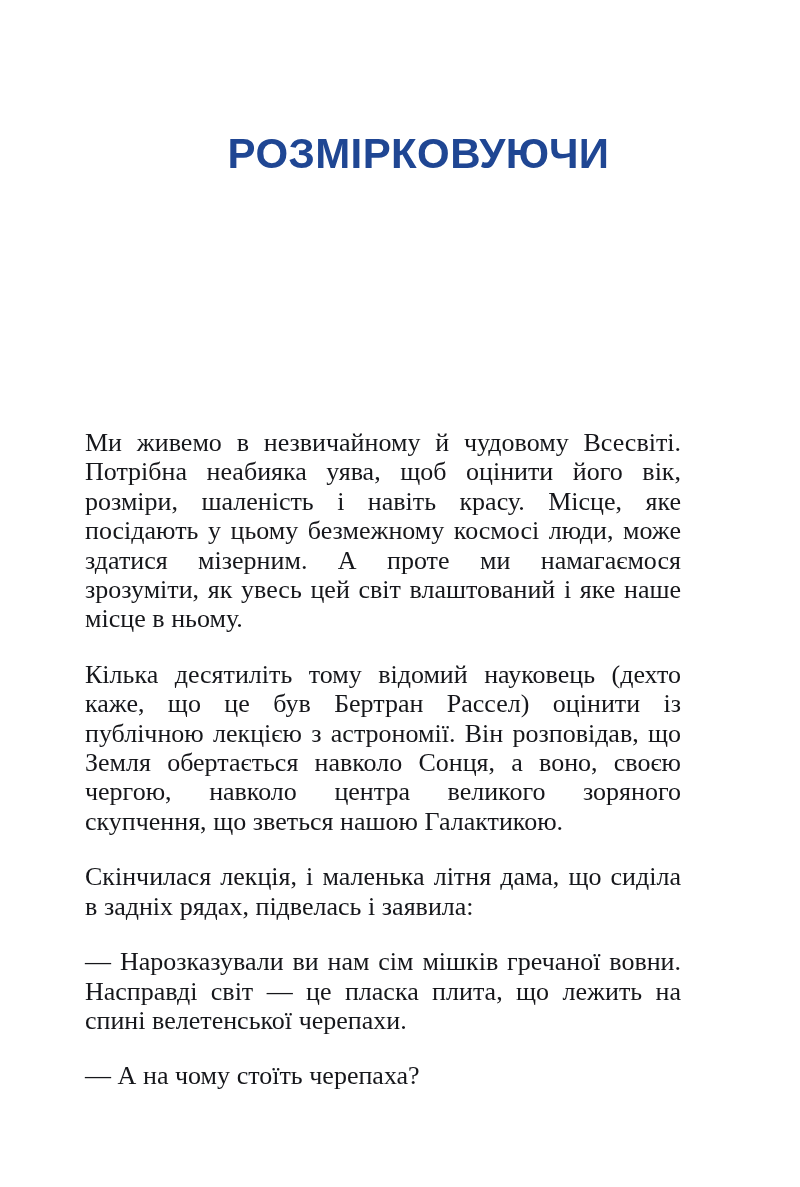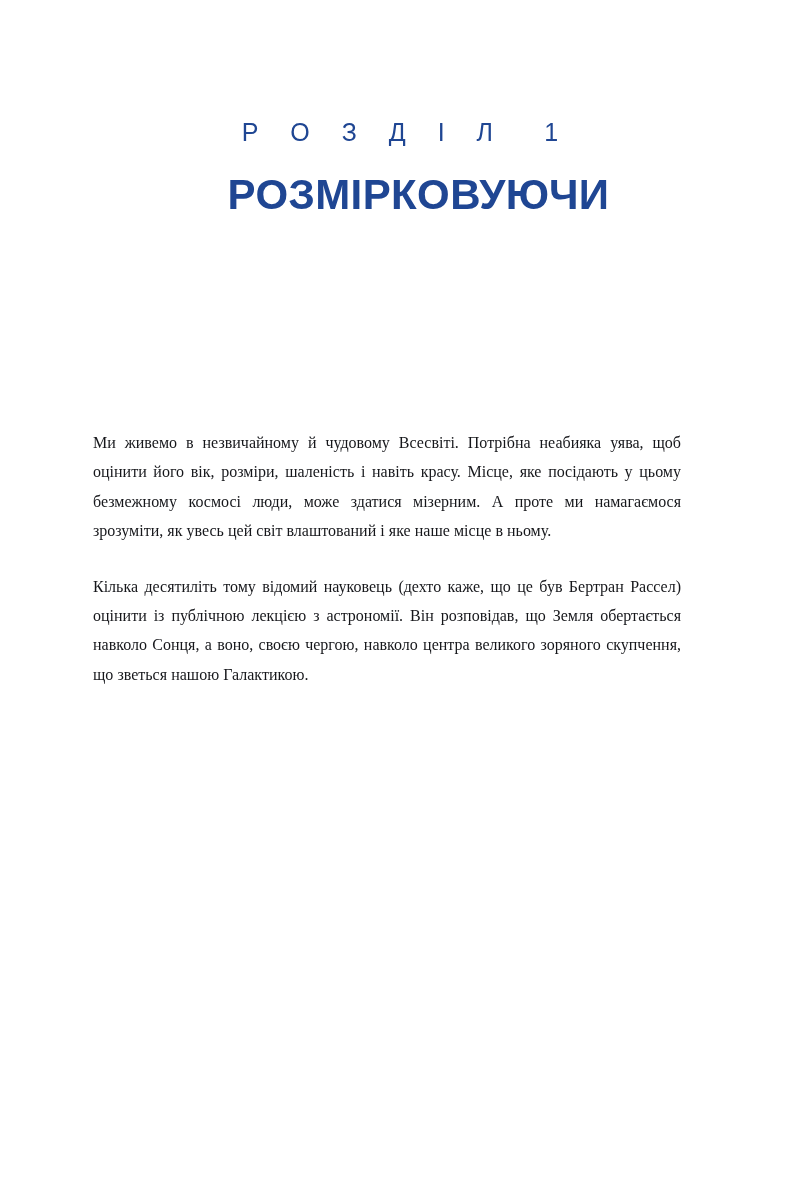--- a/index.html
+++ b/index.html
@@ -63,23 +63,23 @@
 
   
   .body-copy {
     position: absolute;
     left: 85px;
     top: 428px;
     width: 596px;
   }
 
   .body-copy p {
-    margin: 0 0 26px 8px;
+    margin: 0 0 26px 0;
     font-family: "Liberation Serif", "DejaVu Serif", serif;
-    font-size: 16px;
+    font-size: 26px;
     line-height: 29.4px;
     color: #16171b;
     text-align: justify;
     text-justify: inter-word;
     -webkit-hyphens: none;
     hyphens: none;
     word-spacing: 0.1px;
   }
 
   .body-copy p:last-child {
@@ -89,24 +89,26 @@
   .body-copy p.last-line-free {
     text-align-last: left;
   }
 </style>
 </head>
 <body>
 
 <div class="page">
 
   <div class="chapter-head">
-    <div class="chapter-label">Р О З Д І Л  1</div>
     <h1 class="chapter-title">
       <span class="title-line">РОЗМІРКОВУЮЧИ</span>
     </h1>
   </div>
 
   <div class="body-copy">
     <p>Ми живемо в незвичайному й чудовому Всесвіті. Потрібна неабияка уява, щоб оцінити його вік, розміри, шаленість і навіть красу. Місце, яке посідають у цьому безмежному космосі люди, може здатися мізерним. А проте ми намагаємося зрозуміти, як увесь цей світ влаштований і яке наше місце в ньому.</p>
     <p>Кілька десятиліть тому відомий науковець (дехто каже, що це був Бертран Рассел) оцінити із публічною лекцією з астрономії. Він розповідав, що Земля обертається навколо Сонця, а воно, своєю чергою, навколо центра великого зоряного скупчення, що зветься нашою Галактикою.</p>
+    <p class="last-line-free">Скінчилася лекція, і маленька літня дама, що сиділа в задніх рядах, підвелась і заявила:</p>
+    <p class="last-line-free">— Нарозказували ви нам сім мішків гречаної вовни. Насправді світ — це пласка плита, що лежить на спині велетенської черепахи.</p>
+    <p class="last-line-free">— А на чому стоїть черепаха?</p>
   </div>
 
 </div>
 
 </body></html>

